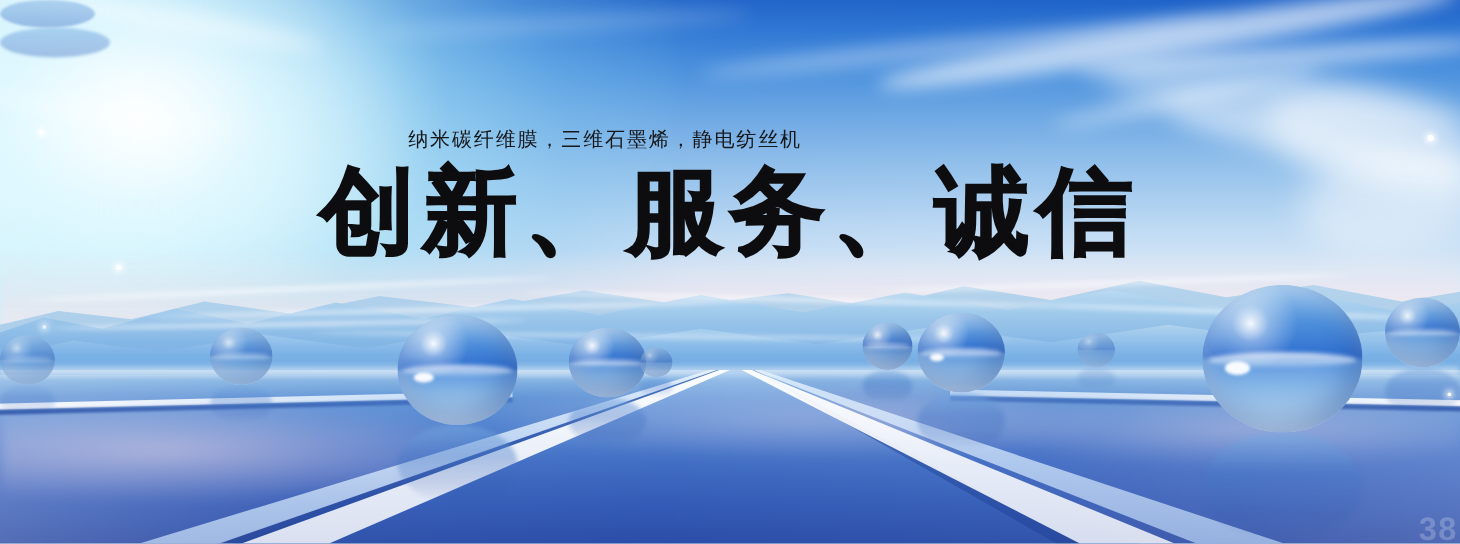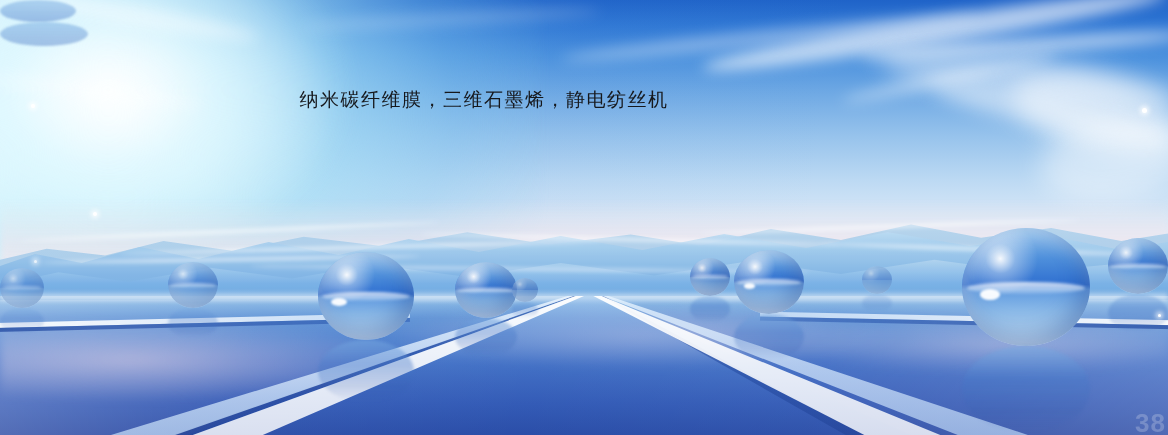--- a/index.html
+++ b/index.html
@@ -285,22 +285,22 @@
   .d3{left:1142px;top:108px;width:5px;height:5px;}
   .d4{left:1158px;top:314px;width:3px;height:3px;}
   .d5{left:34px;top:260px;width:3px;height:3px;opacity:.8;}
 
   
   .text-block{
     position:absolute;left:0;top:0;width:1168px;height:435px;
     text-align:center;
   }
   .subtitle{
-    position:absolute;left:0;top:86px;width:968px;
-    font-size:19px;line-height:28px;
+    position:absolute;left:0;top:99px;width:968px;
+    font-size:16px;line-height:28px;
     color:#16181c;
     letter-spacing:1.5px;
     font-weight:400;
     white-space:nowrap;
   }
   .headline{
     position:absolute;left:0;top:128px;width:1168px;
     font-size:76px;line-height:84px;
     color:#0d0d0f;
     font-weight:700;
@@ -422,17 +422,18 @@
   <div class="s-flat2"></div>
 
   <div class="dot d1"></div>
   <div class="dot d2"></div>
   <div class="dot d3"></div>
   <div class="dot d4"></div>
   <div class="dot d5"></div>
 
   <div class="text-block">
     <div class="subtitle">纳米碳纤维膜，三维石墨烯，静电纺丝机</div>
+    <div class="headline">创新、服务、诚信</div>
   </div>
 
   <div class="watermark">38</div>
 
 </div>
 
 </body></html>

